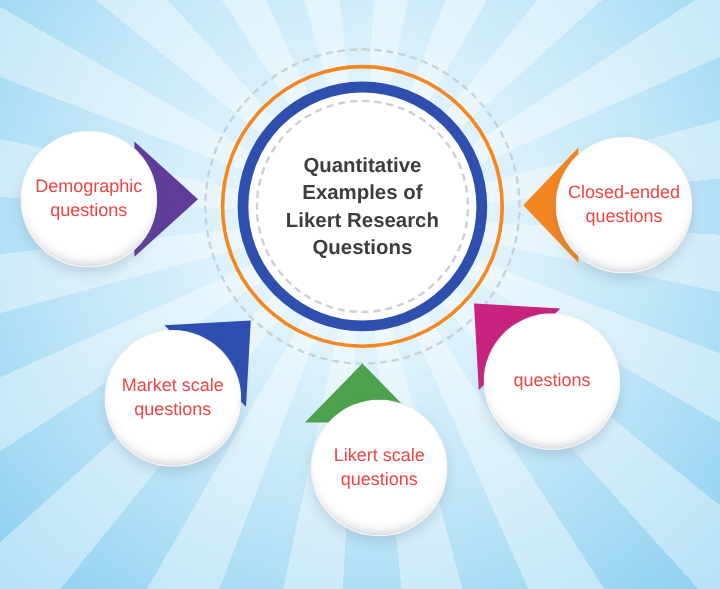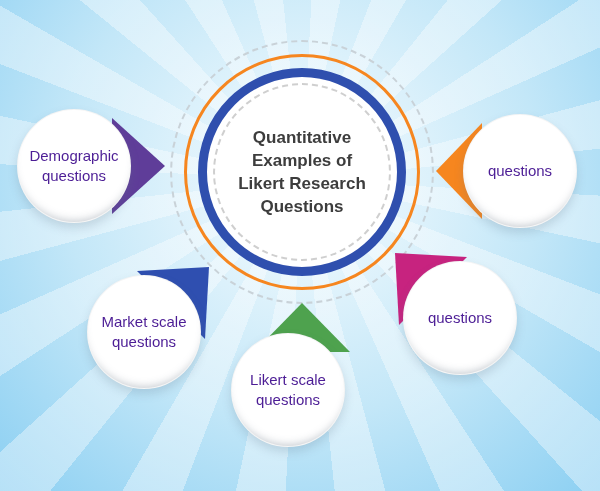--- a/index.html
+++ b/index.html
@@ -37,26 +37,26 @@
     font-size:17px;line-height:23px;font-weight:bold;color:#3d3d3d;
   }
   
   .arrow-layer{left:0;top:0;z-index:2;}
   
   .node{
     width:114px;height:114px;border-radius:50%;background:#ffffff;z-index:3;
     border:1px solid rgba(0,0,0,0.04);box-sizing:border-box;
     box-shadow:0 5px 10px rgba(90,115,135,0.22), inset 0 -7px 9px -6px rgba(120,130,145,0.45);
     display:flex;align-items:center;justify-content:center;text-align:center;
-    font-size:15px;line-height:20px;font-weight:500;color:#4c1d95;
+    font-size:15px;line-height:20px;font-weight:500;color:#ef4444;
   }
   .node-demographic{left:17px;top:109px;}
   .node-closed{left:463px;top:114px;}
   .node-rating{left:87px;top:275px;}
-  .node-likert{left:231px;top:333px;align-items:center;}
+  .node-likert{left:259px;top:333px;align-items:center;}
   .node-open{left:403px;top:261px;}
 </style>
 </head>
 <body>
 
 <div class="stage">
 
   <div class="abs outer-dashed"></div>
 
   <svg class="abs arrow-layer" width="600" height="491" viewBox="0 0 600 491">
@@ -81,20 +81,21 @@
 
   <div class="abs node node-demographic">
     <div>
       <div>Demographic</div>
       <div>questions</div>
     </div>
   </div>
 
   <div class="abs node node-closed">
     <div>
+      <div>Closed-ended</div>
       <div>questions</div>
     </div>
   </div>
 
   <div class="abs node node-rating">
     <div>
       <div>Market scale</div>
       <div>questions</div>
     </div>
   </div>

